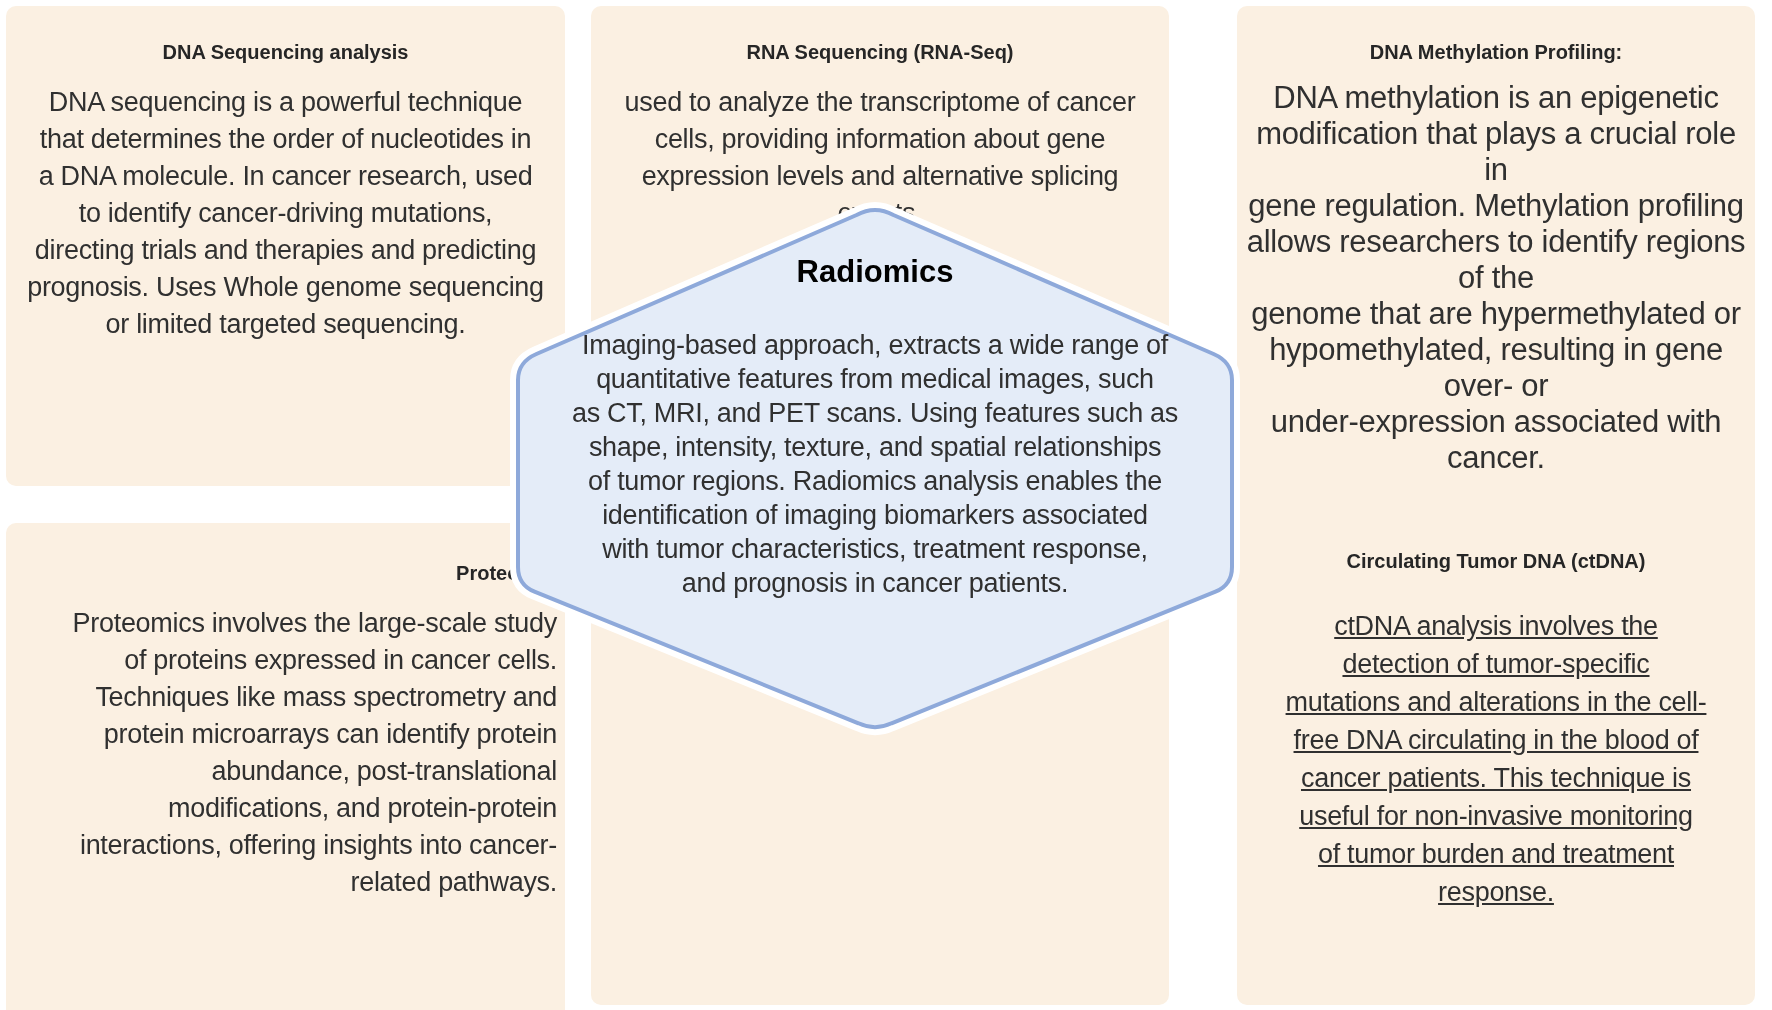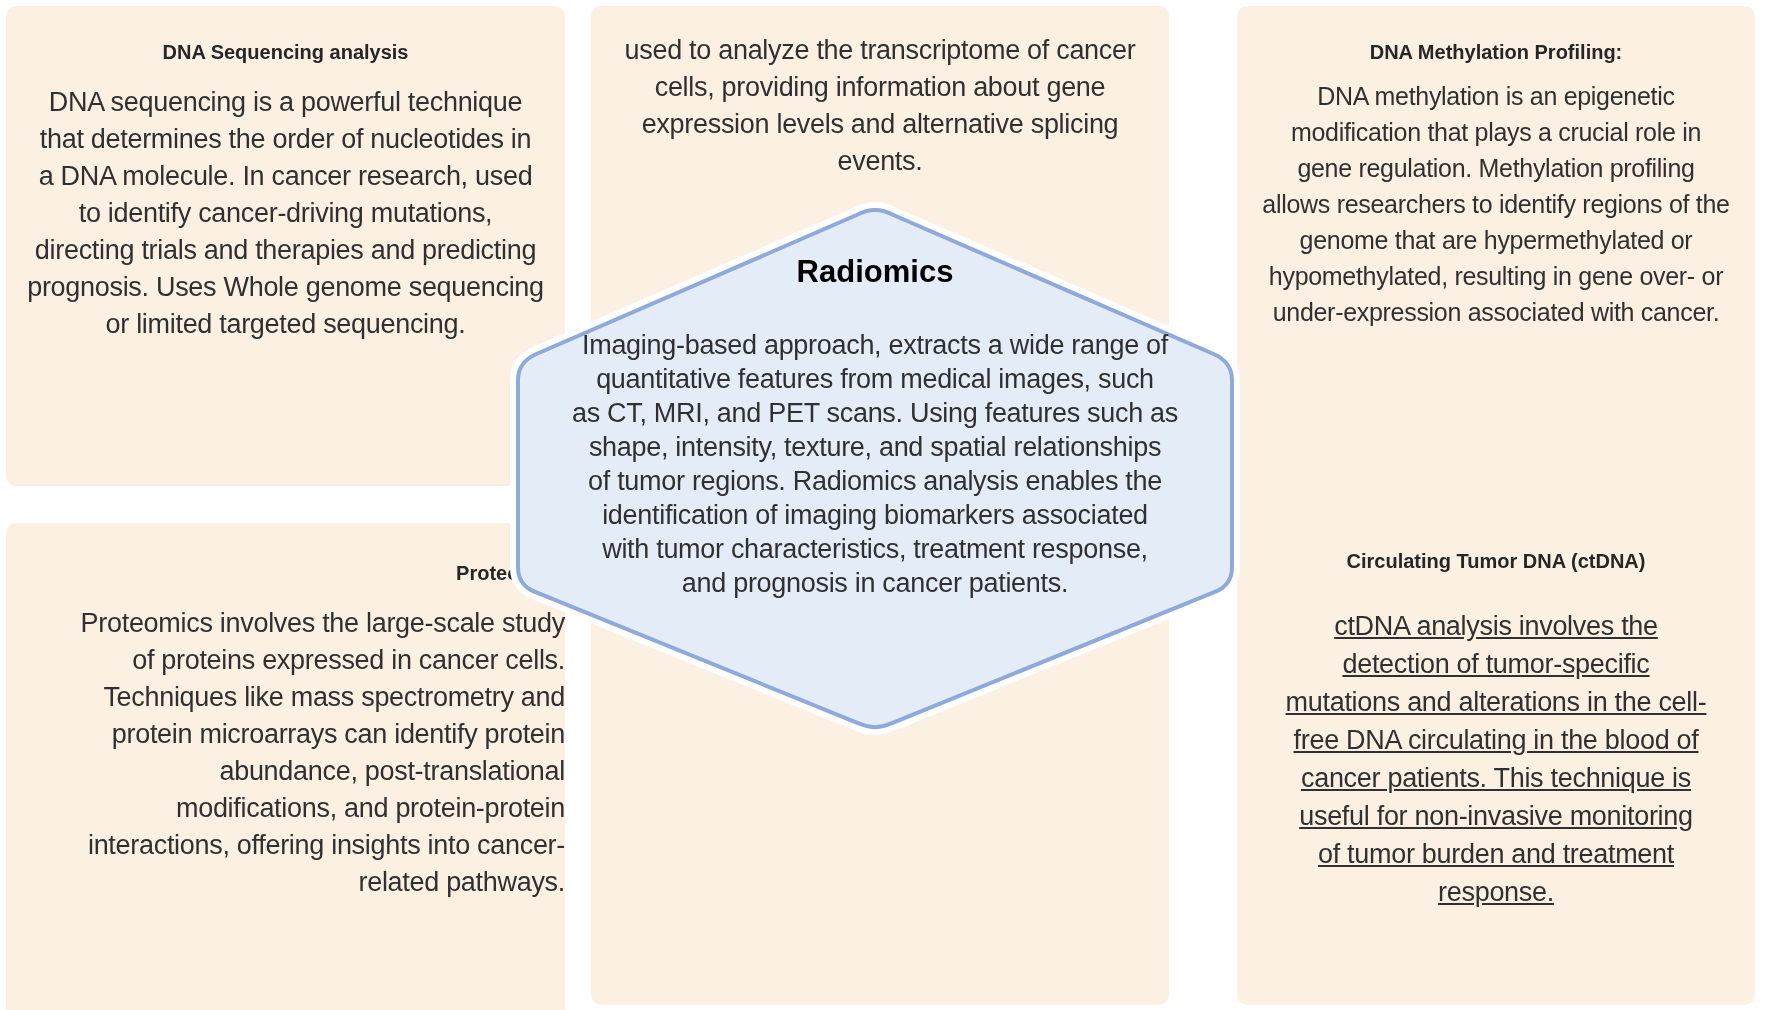--- a/index.html
+++ b/index.html
@@ -24,27 +24,27 @@
     line-height:40px;
     color:#262626;
     letter-spacing:0px;
     margin:0 0 12px 0;
   }
   .card .body{
     font-size:27px;
     line-height:37px;
     letter-spacing:-0.3px;
     white-space:pre-line;
-    margin:0;
+    margin:8px;
   }
   
   .card-dna-seq     {left:6px;    top:6px;   width:559px; height:480px; padding-top:26px;}
   .card-rna-seq     {left:591px;  top:6px;   width:578px; height:440px; padding-top:26px;}
   .card-methyl      {left:1237px; top:6px;   width:518px; height:572px; padding-top:26px;}
-  .card-methyl .body{font-size:25px; line-height:36px;}
+  .card-methyl .body{font-size:31px; line-height:36px;}
   .card-methyl .title{margin-bottom:6px;}
   .card-proteomics  {left:6px;    top:523px; width:559px; height:534px; padding-top:30px;text-align:right;}
   .card-metabolomics{left:591px;  top:520px; width:578px; height:485px; padding-top:222px;}
   .card-metabolomics .body{line-height:36px;}
   .card-ctdna       {left:1237px; top:507px; width:518px; height:498px; padding-top:34px;text-align:center;}
   .card-ctdna .title{margin-bottom:26px;}
   .card-ctdna .body {line-height:38px;text-decoration:underline;}
 
   
   #hex-svg{position:absolute; left:500px; top:190px; width:750px; height:560px; z-index:5;}
@@ -69,20 +69,21 @@
     <div class="body">DNA sequencing is a powerful technique
 that determines the order of nucleotides in
 a DNA molecule. In cancer research, used
 to identify cancer-driving mutations,
 directing trials and therapies and predicting
 prognosis. Uses Whole genome sequencing
 or limited targeted sequencing.</div>
   </div>
 
   <div class="card card-rna-seq">
+    <div class="title">RNA Sequencing (RNA-Seq)</div>
     <div class="body">used to analyze the transcriptome of cancer
 cells, providing information about gene
 expression levels and alternative splicing
 events.</div>
   </div>
 
   <div class="card card-methyl">
     <div class="title">DNA Methylation Profiling:</div>
     <div class="body">DNA methylation is an epigenetic
 modification that plays a crucial role in

